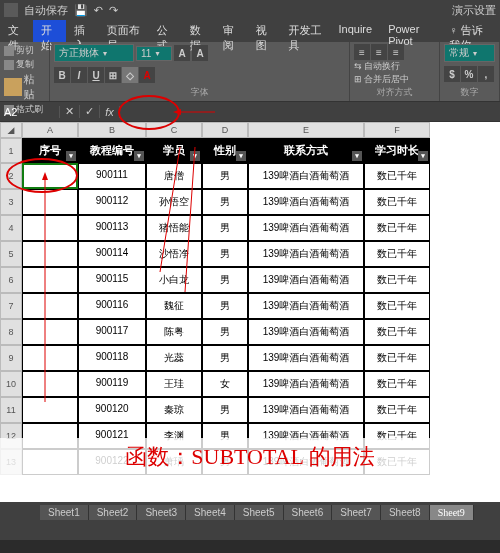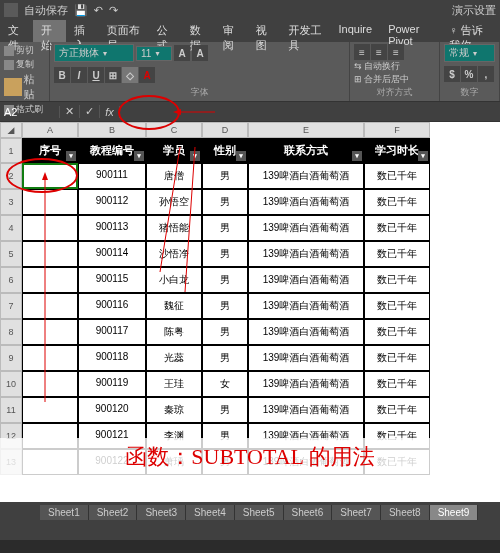--- a/index.html
+++ b/index.html
@@ -2,21 +2,21 @@
 <html><head>
 <meta charset="utf-8">
 <style>
   * { box-sizing: border-box; margin: 0; padding: 0; font-family: "Microsoft YaHei", sans-serif; }
   body { background: #2b2b2b; width: 500px; height: 553px; overflow: hidden; font-size: 11px; color: #ccc; }
   .titlebar { background: #404040; height: 20px; display: flex; align-items: center; padding: 0 4px; gap: 6px; }
   .titlebar .ico { width: 14px; height: 14px; background: #5a5a5a; }
   .titlebar .spacer { flex: 1; }
   .tabbar { background: #404040; display: flex; height: 22px; font-size: 11px; }
   .tab { padding: 3px 8px; color: #ddd; cursor: pointer; }
-  .tab.active { background: #737373; }
+  .tab.active { background: #1d4ed8; }
   .ribbon { background: #5a5a5a; height: 60px; display: flex; border-bottom: 1px solid #333; }
   .rgroup { border-right: 1px solid #444; padding: 2px 4px; display: flex; flex-direction: column; justify-content: space-between; }
   .rgroup .lbl { font-size: 9px; text-align: center; color: #aaa; }
   .clip { width: 50px; gap: 44px; }
   .clip .btns { display: flex; flex-direction: column; gap: 1px; }
   .clip .paste { display: flex; align-items: center; gap: 2px; }
   .clip .paste .ic { width: 18px; height: 18px; background: #c9a15d; }
   .clip .small { font-size: 9px; display: flex; align-items: center; gap: 2px; }
   .clip .small .ic { width: 10px; height: 10px; background: #888; }
   .font { flex: 1; }
@@ -36,21 +36,21 @@
   .hdr { background: #e0e0e0; border: 0.5px solid #bbb; text-align: center; padding: 2px 0; font-size: 9px; color: #555; }
   .rh { background: #e0e0e0; border: 0.5px solid #bbb; text-align: center; font-size: 9px; color: #555; display: flex; align-items: center; justify-content: center; }
   .th { background: #000; color: #fff; border: 1px solid #000; text-align: center; padding: 4px 0; font-weight: bold; position: relative; font-size: 11px; }
   .th .f { position: absolute; right: 1px; bottom: 1px; width: 10px; height: 10px; background: #555; color: #fff; font-size: 7px; line-height: 10px; }
   .td { border: 1px solid #000; text-align: center; padding: 5px 0; background: #fff; font-size: 10px; }
   .selcell { border: 2px solid #107c10 !important; }
   .red-ellipse { position: absolute; border: 2px solid #d00; border-radius: 50%; pointer-events: none; }
   .caption { position: absolute; bottom: 26px; left: 0; right: 0; text-align: center; font-size: 22px; color: #d00; font-family: "SimSun", serif; background: rgba(255,255,255,0.8); padding: 4px 0; }
   .sheettabs { background: #404040; height: 20px; display: flex; align-items: center; font-size: 10px; gap: 0; padding-left: 40px; }
   .stab { padding: 2px 8px; background: #555; border-right: 1px solid #333; cursor: pointer; }
-  .stab.active { background: #888; color: #fff; }
+  .stab.active { background: #888; color: #fff; font-family: Liberation Serif, serif; }
   .status { background: #404040; height: 18px; }
   svg.anno { position: absolute; top: 0; left: 0; pointer-events: none; }
 </style>
 </head>
 <body>
 
 <div class="titlebar">
   <span class="ico"></span>
   <span>自动保存</span>
   <span>💾</span>

